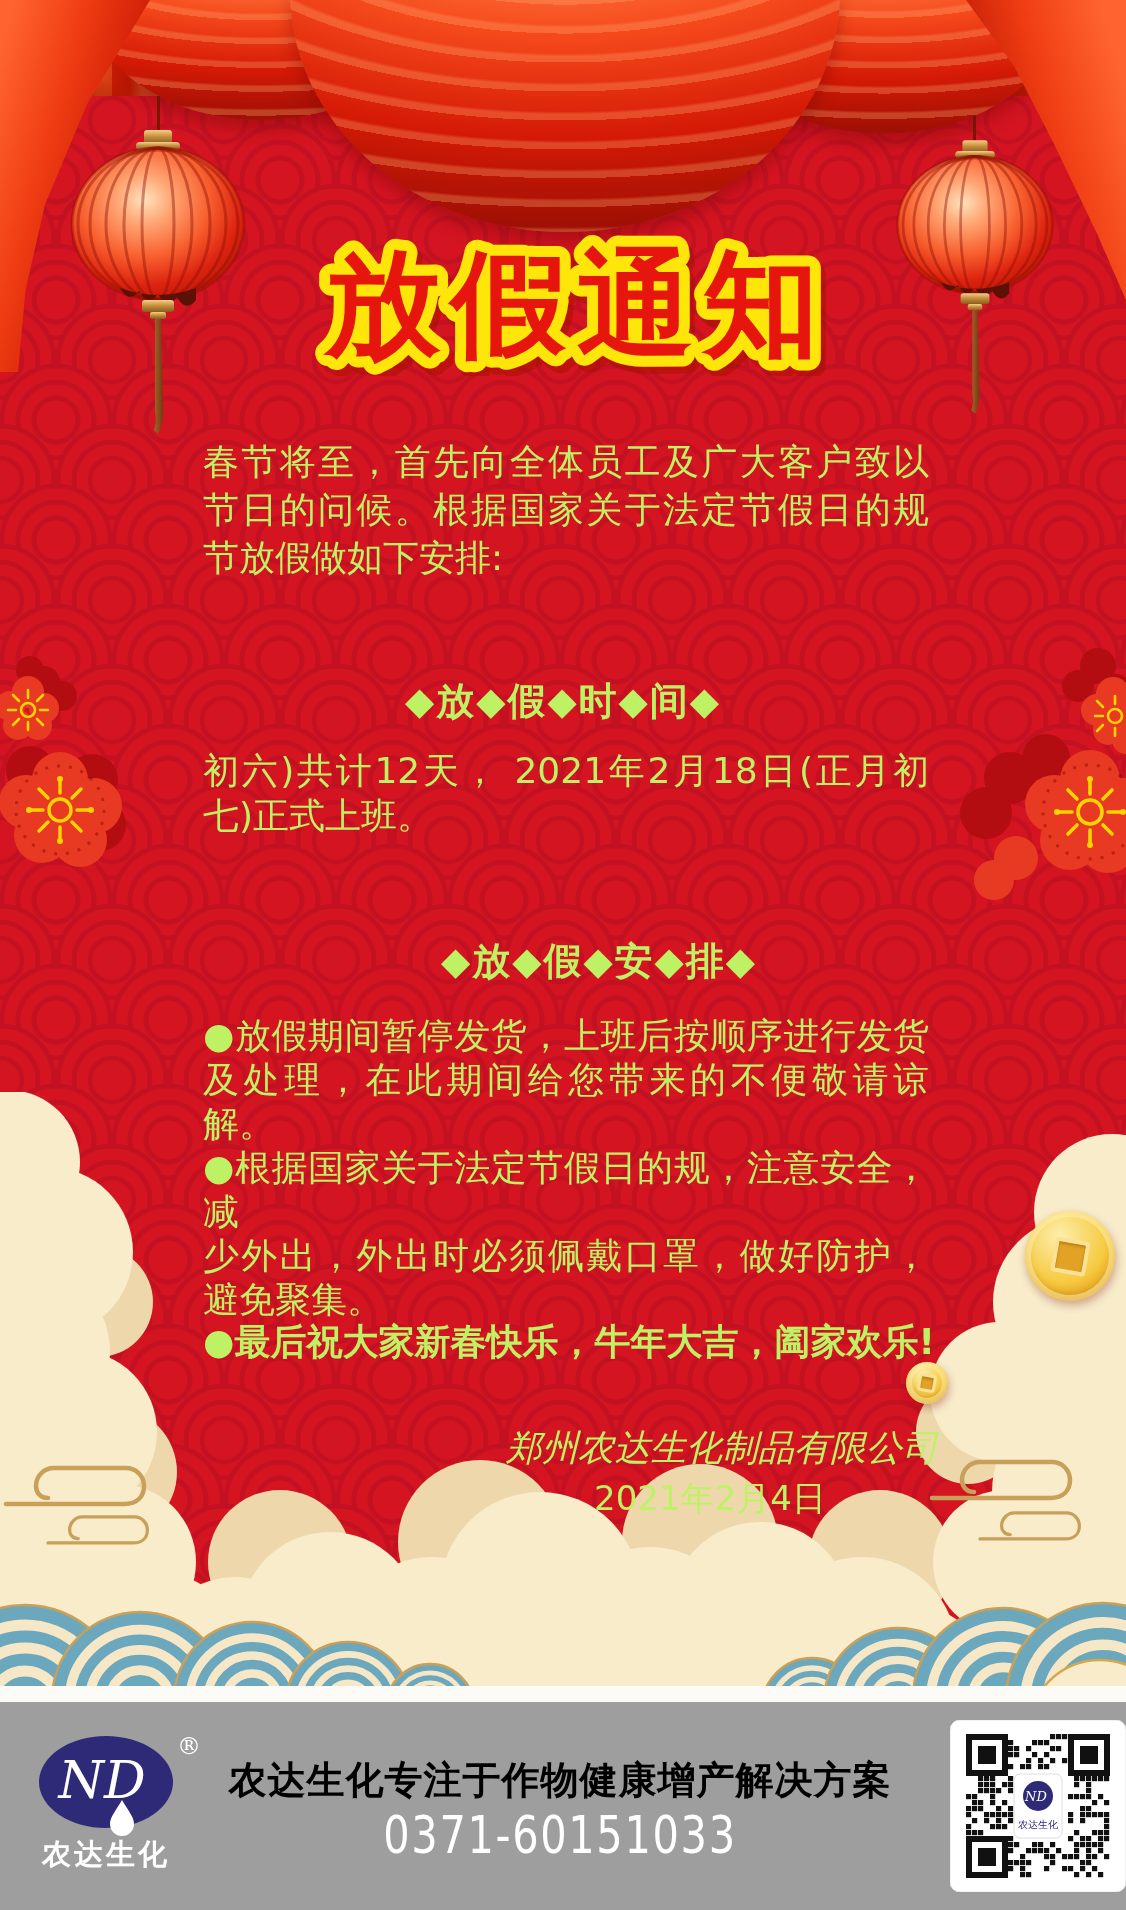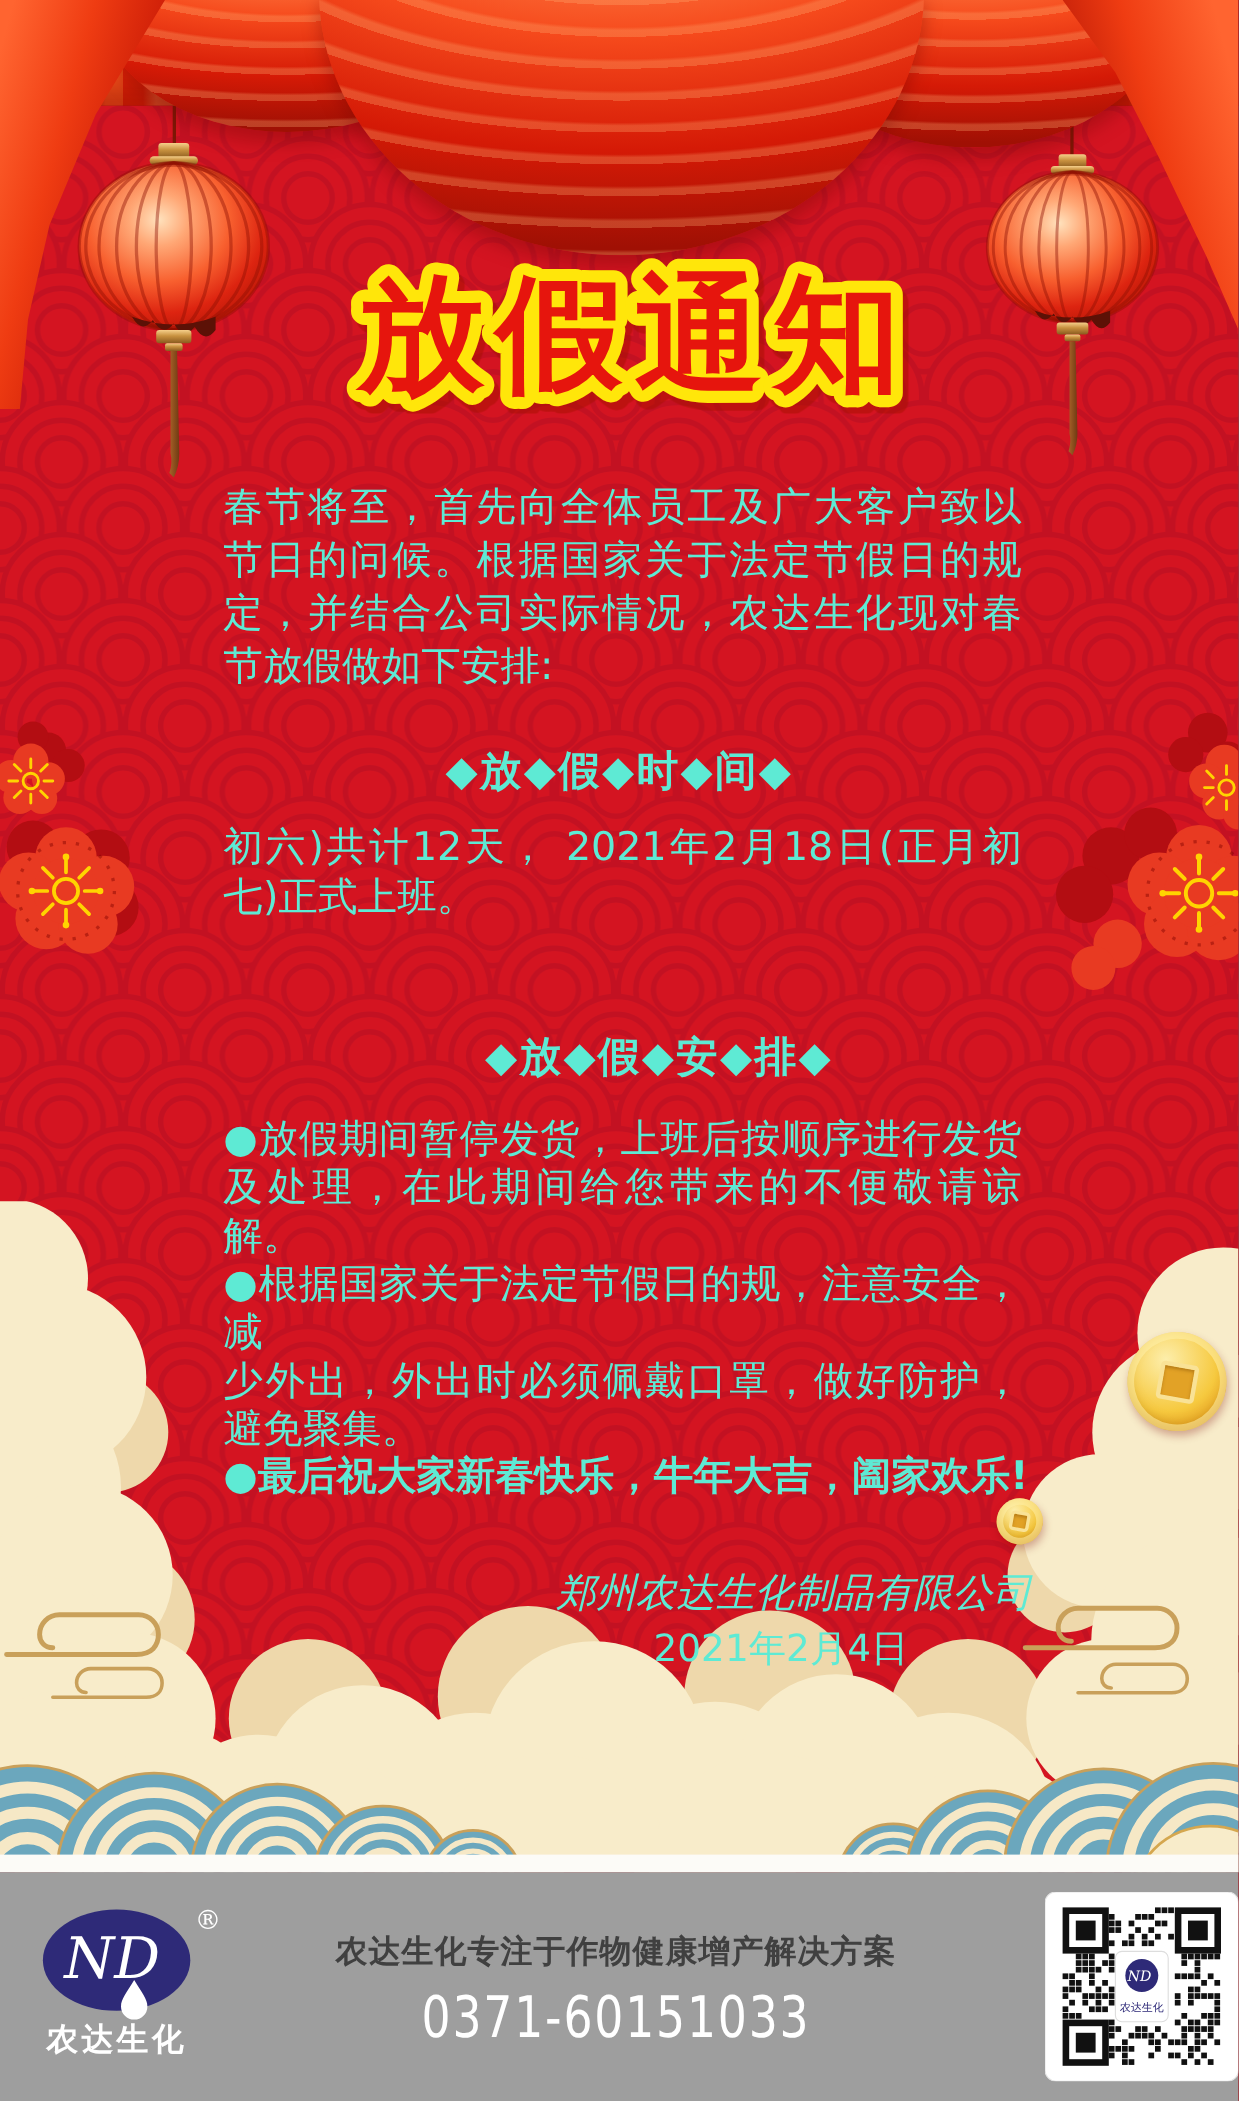--- a/index.html
+++ b/index.html
@@ -48,37 +48,37 @@
     display:flex;align-items:center;justify-content:center;}
   .coin-hole{width:30%;height:30%;background:#e2a226;border:4px solid #f9e296;border-radius:4px;
     box-shadow:inset 0 2px 3px rgba(120,70,0,.4);}
   .coin-large{left:1025px;top:1211px;width:90px;height:90px;}
   .coin-small{left:906px;top:1362px;width:42px;height:42px;}
   .coin-small .coin-hole{border-width:3px;}
   .deco-bottom{left:0;top:1092px;z-index:31;}
   .white-strip{left:0;top:1686px;width:1126px;height:16px;background:#fcfbf7;z-index:33;}
 
   
-  .txt{color:#5eead4;z-index:40;}
+  .txt{color:#bef264;z-index:40;}
   .line{white-space:pre;}
   .j{text-align:justify;text-align-last:justify;text-justify:inter-character;white-space:normal;}
   .intro{left:203px;top:438px;width:726px;font-size:36px;line-height:48px;}
   .sec-head{left:0;width:1126px;text-align:center;font-size:38px;font-weight:700;letter-spacing:2px;}
   .head-time{top:676px;}
   .head-plan{top:936px;margin-left:36px;}
   .sec1{left:203px;top:748px;width:726px;font-size:36px;line-height:45px;}
   .sec2{left:203px;top:1014px;width:726px;font-size:36px;line-height:44px;}
   .closing{left:203px;top:1318px;width:760px;font-size:36px;font-weight:700;}
   .company{left:200px;top:1424px;width:738px;font-size:36px;text-align:right;font-style:italic;}
   .date{left:420px;top:1476px;width:580px;font-size:34px;text-align:center;}
 
   
   .footer{left:0;top:1702px;width:1126px;height:208px;background:#9e9e9e;z-index:45;}
   .footer .abs{position:absolute;}
-  .slogan{left:180px;top:53px;width:760px;text-align:center;color:#404040;font-size:29px;font-weight:600;letter-spacing:1px;}
+  .slogan{left:180px;top:53px;width:760px;text-align:center;color:#000000;font-size:38px;font-weight:600;letter-spacing:1px;}
   .phone{left:180px;top:104px;width:760px;text-align:center;color:#fff;font-size:52px;line-height:1.15;
     transform:scaleX(.8);transform-origin:50% 50%;letter-spacing:2px;}
   .logo-svg{left:18px;top:12px;}
   .logo-svg text{font-family:"DejaVu Serif",serif;}
   .logo-svg .cjk{font-family:"DejaVu Sans",sans-serif;}
   .qr-svg{left:950px;top:18px;}
 </style>
 </head>
 <body>
 
@@ -278,21 +278,20 @@
       <circle cx="140" cy="151" r="3"></circle>
         <circle cx="140" cy="217" r="3"></circle>
         <circle cx="107" cy="184" r="3"></circle>
         <circle cx="173" cy="184" r="3"></circle>
     </g>
   </svg>
 
   <div class="abs txt intro">
     <div class="line j">春节将至，首先向全体员工及广大客户致以</div>
     <div class="line j">节日的问候。根据国家关于法定节假日的规</div>
-    <div class="line j">定，并结合公司实际情况，农达生化现对春</div>
     <div class="line">节放假做如下安排:</div>
   </div>
 
   <div class="abs txt sec-head head-time">◆放◆假◆时◆间◆</div>
   <div class="abs txt sec1">
     <div class="line j">初六)共计12天， 2021年2月18日(正月初</div>
     <div class="line">七)正式上班。</div>
   </div>
 
   <div class="abs txt sec-head head-plan">◆放◆假◆安◆排◆</div>

